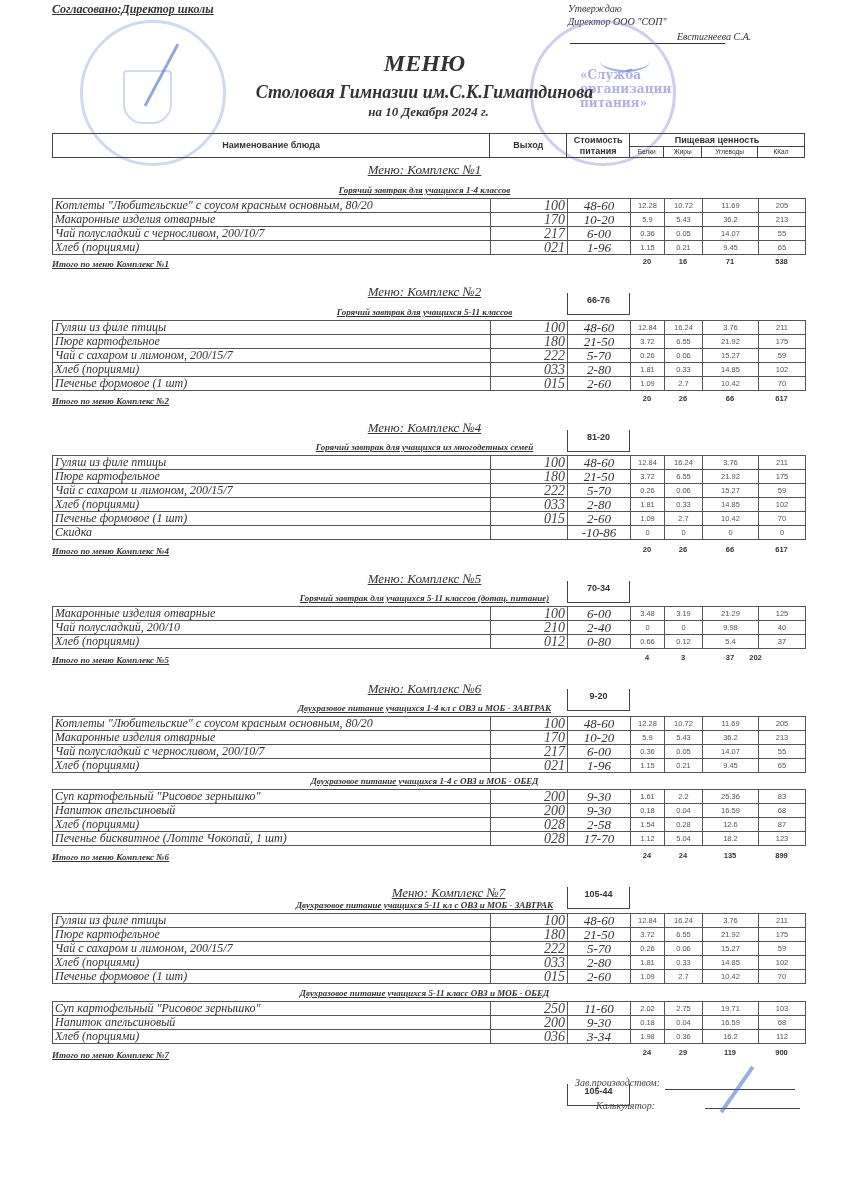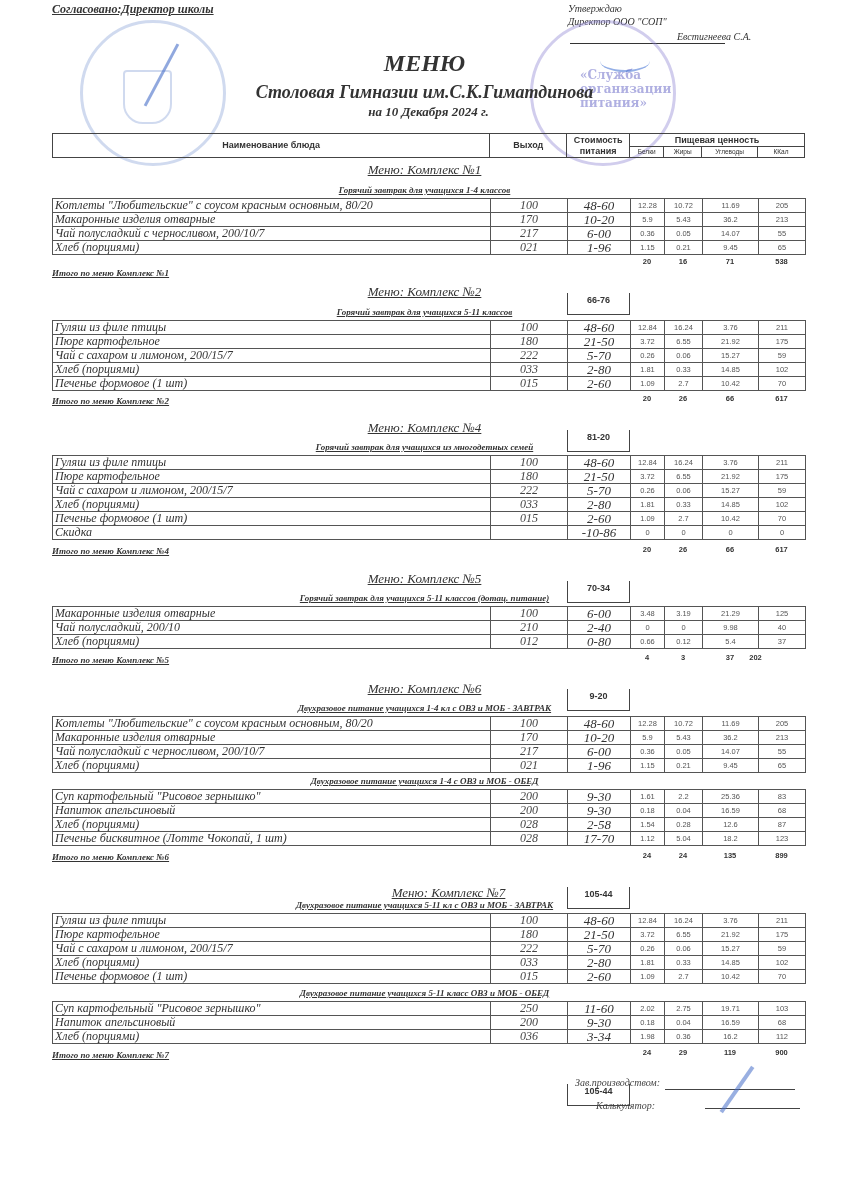--- a/index.html
+++ b/index.html
@@ -28,21 +28,21 @@
   table.hdr { position: absolute; left: 52px; top: 133px; width: 753px; border-collapse: collapse; font-family: "Liberation Sans", sans-serif; }
   table.hdr td { border: 1px solid #444; font-size: 9px; font-weight: bold; text-align: center; padding: 0; color: #333; }
   table.hdr td.sm { font-size: 6.5px; font-weight: normal; height: 10px; }
 
   .section-title { position: absolute; left: 0; width: 849px; text-align: center; font-size: 13px; font-style: italic; text-decoration: underline; color: #333; }
   .sub-title { position: absolute; left: 0; width: 849px; text-align: center; font-size: 9px; font-style: italic; font-weight: bold; text-decoration: underline; color: #333; }
 
   table.menu { position: absolute; left: 52px; width: 753px; border-collapse: collapse; table-layout: fixed; }
   table.menu td { border: 1px solid #555; padding: 0 2px; height: 13px; line-height: 13px; white-space: nowrap; overflow: hidden; }
   td.name { font-style: italic; font-size: 12px; color: #333; text-align: left; }
-  td.out { font-style: italic; font-size: 12px; text-align: center; color: #444; }
+  td.out { font-style: italic; font-size: 14px; text-align: right; color: #444; }
   td.price { font-style: italic; font-size: 13px; text-align: center; color: #333; }
   td.nut { font-family: "Liberation Sans", sans-serif; font-size: 7.5px; text-align: center; color: #555; }
 
   .total-label { position: absolute; left: 52px; font-size: 9px; font-style: italic; font-weight: bold; text-decoration: underline; color: #333; }
   .total-box { position: absolute; left: 567px; width: 63px; height: 22px; border: 1px solid #444; border-top: none; font-family: "Liberation Sans", sans-serif; font-size: 9px; font-weight: bold; text-align: center; line-height: 14px; color: #333; box-sizing: border-box; margin-top: 38px; }
   .total-nut { position: absolute; font-family: "Liberation Sans", sans-serif; font-size: 7.5px; font-weight: bold; text-align: center; color: #333; }
 
   .footer-label { position: absolute; font-size: 10px; font-style: italic; color: #444; text-align: right; }
   .footer-line { position: absolute; border-top: 1px solid #444; height: 0; }
   .footer-sig { position: absolute; left: 735px; top: 1062px; width: 4px; height: 55px; background: rgba(70,110,200,0.55); transform: rotate(35deg); }
@@ -138,21 +138,21 @@
     <td class="name">Хлеб (порциями)</td>
     <td class="out">021</td>
     <td class="price">1-96</td>
     <td class="nut">1.15</td>
     <td class="nut">0.21</td>
     <td class="nut">9.45</td>
     <td class="nut">65</td>
   </tr>
 </tbody>
   </table>
-<div class="total-label" style="top:268px;">Итого по меню Комплекс №1</div>
+<div class="total-label" style="top:259px;">Итого по меню Комплекс №1</div>
 <div class="total-box" style="top:255px;">66-76</div>
 <div class="total-nut" style="top:257px; left:630px; width:34px;">20</div>
 <div class="total-nut" style="top:257px; left:664px; width:38px;">16</div>
 <div class="total-nut" style="top:257px; left:702px; width:56px;">71</div>
 <div class="total-nut" style="top:257px; left:758px; width:47px;">538</div>
 
 <div class="section-title" style="top:284px;">Меню: Комплекс №2</div>
 <div class="sub-title" style="top:307px;">Горячий завтрак для учащихся 5-11 классов</div>
 <table class="menu" style="top:320px;">
   <colgroup>

